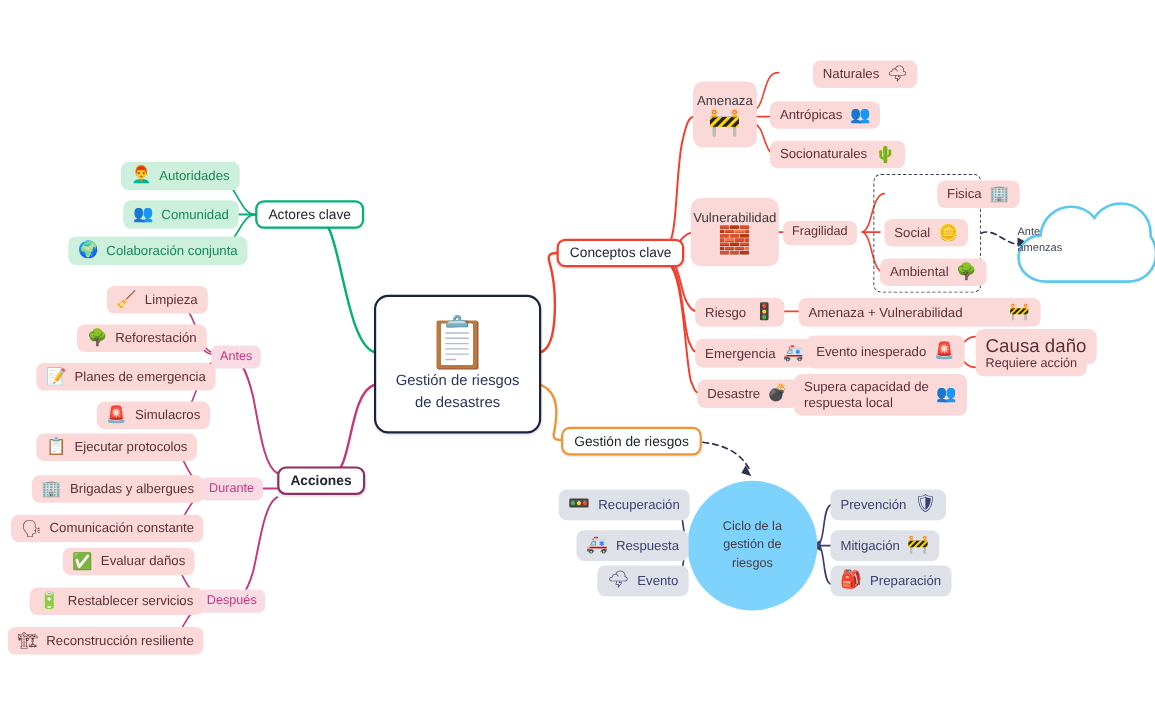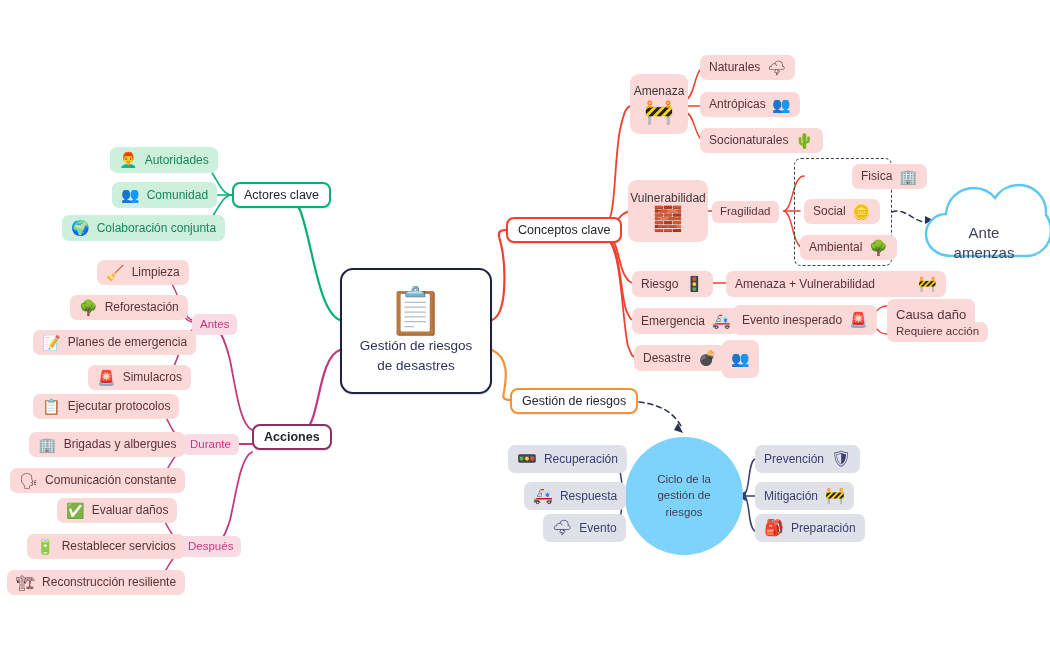--- a/index.html
+++ b/index.html
@@ -57,22 +57,22 @@
 
   
   .greybox{background:#dfe1e8;border-radius:7px;color:#3b3f72;font-size:12px;
            padding:0 9px;height:28px;}
   .greybox .emoji{font-size:16px;}
 
   
   .circle{left:625px;top:437px;width:118px;height:118px;border-radius:50%;
           background:#7dd3fc;flex-direction:column;gap:1px;color:#4a3a46;
           font-size:11.5px;text-align:center;line-height:1.35;}
-  .cloud-label{position:absolute;left:925px;top:223px;width:118px;text-align:center;
-               font-size:15px;color:#3b4159;line-height:1.35;}
+  .cloud-label{position:absolute;left:925px;top:205px;width:118px;
+               font-size:10px;color:#3b4159;line-height:1.35;}
 
   
   .dashgroup{position:absolute;left:794px;top:158px;width:96px;height:106px;
              border:1.6px dashed #3c4154;border-radius:7px;}
 </style>
 </head>
 <body>
 
 <div id="canvas">
 
@@ -245,21 +245,21 @@
   </div>
 
   <div class="node branch red" style="left:506px;top:217px;">
     <span>Conceptos clave</span>
   </div>
 
   <div class="node bignode" style="left:630px;top:74px;width:58px;height:60px;">
     <span>Amenaza</span>
     <span class="emoji">🚧</span>
   </div>
-  <div class="node pinkbox" style="left:700px;top:55px;text-align:center;">
+  <div class="node pinkbox" style="left:739px;top:55px;text-align:center;">
     <span>Naturales</span>
     <span class="emoji">🌩</span>
   </div>
   <div class="node pinkbox" style="left:700px;top:92px;">
     <span>Antrópicas</span>
     <span class="emoji">👥</span>
   </div>
   <div class="node bignode" style="left:628px;top:180px;width:80px;height:62px;">
     <span>Vulnerabilidad</span>
     <span class="emoji">🧱</span>
@@ -301,32 +301,36 @@
   </div>
 
   <div class="node pinkbox" style="left:632px;top:308px;height:26px;">
     <span>Emergencia</span>
     <span class="emoji">🚑</span>
   </div>
   <div class="node pinkbox" style="left:733px;top:305px;height:30px;">
     <span>Evento inesperado</span>
     <span class="emoji">🚨</span>
   </div>
-  <div class="node pinkbox" style="left:887px;top:299px;height:32px;font-size:13px;">
+  <div class="node pinkbox" style="left:887px;top:299px;height:32px;font-size:17px;">
     <span>Causa daño</span>
   </div>
   <div class="node pinkbox" style="left:887px;top:322px;height:20px;font-size:11.5px;">
     <span>Requiere acción</span>
   </div>
 
   <div class="node pinkbox" style="left:634px;top:345px;height:26px;">
     <span>Desastre</span>
     <span class="emoji">💣</span>
   </div>
   <div class="node pinkbox two" style="left:722px;top:340px;height:38px;">
+    <span class="txt2">
+      <span>Supera capacidad de</span>
+      <span>respuesta local</span>
+    </span>
     <span class="emoji">👥</span>
   </div>
 
   <div class="node branch orange" style="left:510px;top:388px;">
     <span>Gestión de riesgos</span>
   </div>
 
   <div class="node circle">
     <span>Ciclo de la</span>
     <span>gestión de</span>

